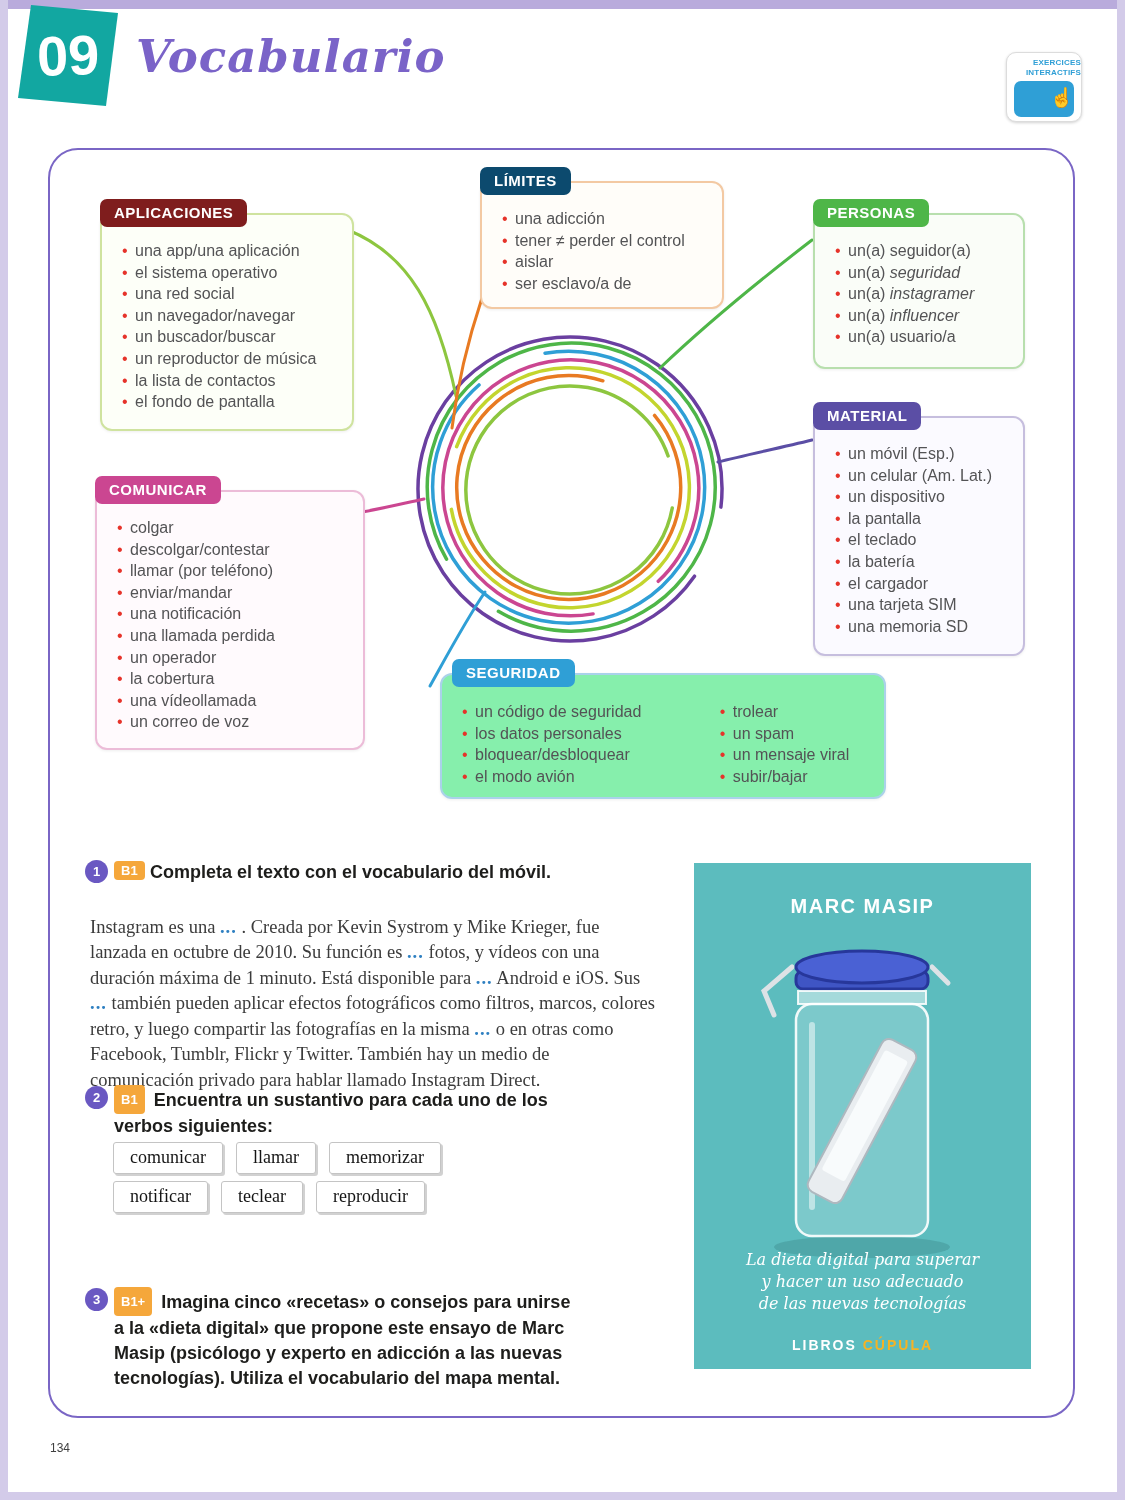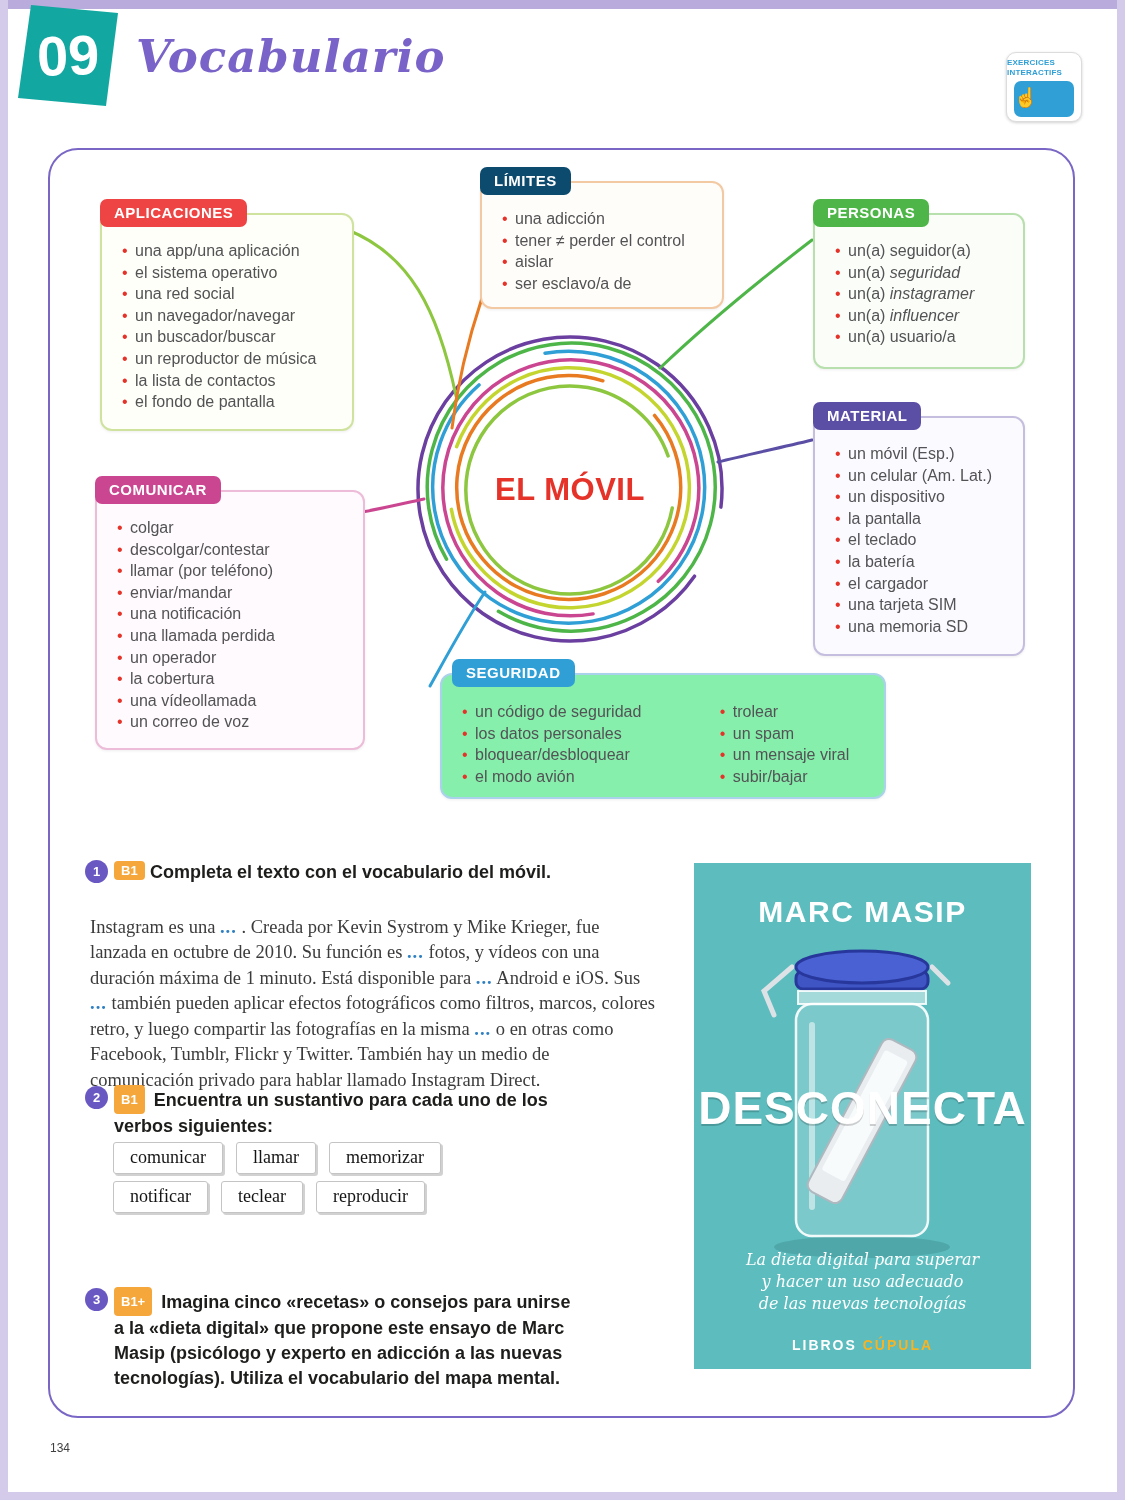--- a/index.html
+++ b/index.html
@@ -24,37 +24,37 @@
   }
   .unit-badge span { color:#fff; font-size:56px; font-weight:bold; transform:rotate(-2deg); }
 
   .section-title {
     left:136px; top:30px; font-family:"DejaVu Serif", serif; font-style:italic;
     font-weight:bold; font-size:45px; color:#7a63c8; z-index:3; letter-spacing:1px;
   }
 
   
   .ib { left:1006px; top:52px; width:74px; height:68px; background:#fff; border:1px solid #dcdcdc;
-        border-radius:10px; box-shadow:0 1px 3px rgba(0,0,0,.18); text-align:left; z-index:3; cursor:pointer; }
+        border-radius:10px; box-shadow:0 1px 3px rgba(0,0,0,.18); text-align:right; z-index:3; cursor:pointer; }
   .ib-text { font-size:8px; font-weight:bold; color:#2f9fd6; line-height:10px; padding-top:5px; letter-spacing:.2px; }
   .ib-icon { margin:3px auto 0; width:60px; height:36px; background:#2f9fd6; border-radius:7px;
              color:#fff; font-size:19px; line-height:34px; }
 
   
   .panel { left:48px; top:148px; width:1023px; height:1266px; border:2px solid #7a66c5;
            border-radius:30px; background:#fff; z-index:0; }
 
   svg.overlay { position:absolute; left:0; top:0; width:1125px; height:1500px; z-index:1; pointer-events:none; }
 
   
   .cat-box { position:absolute; border:2px solid; border-radius:12px; z-index:2;
              box-shadow:0 1px 3px rgba(0,0,0,.07); }
   .cat-header { position:absolute; z-index:3; color:#fff; font-weight:bold; font-size:15px;
                 line-height:28px; height:28px; padding:0 14px; border-radius:7px; letter-spacing:.5px; }
-  .h-aplicaciones{background:#ef4444} .b-aplicaciones{border-color:#cfe39f; background:#fdfff8;}
+  .h-aplicaciones{background:#7f1d1d} .b-aplicaciones{border-color:#cfe39f; background:#fdfff8;}
   .h-limites{background:#0c4a6e}     .b-limites{border-color:#f3c9a3; background:#fffdf9;}
   .h-personas{background:#4eb648}    .b-personas{border-color:#b8dfae; background:#fafdf8;}
   .h-material{background:#5b4ea5}    .b-material{border-color:#c6bede; background:#fbfaff;}
   .h-comunicar{background:#cb4691}   .b-comunicar{border-color:#ecbcd8; background:#fffafd;}
   .h-seguridad{background:#2f9fd6}   .b-seguridad{border-color:#aad2ea; background:#86efac;}
 
   ul.items { list-style:none; margin:0; padding:25px 8px 8px 20px; font-size:16px; line-height:21.6px; color:#535355; }
   ul.items li { position:relative; padding-left:13px; }
   ul.items li::before { content:"•"; position:absolute; left:0; top:0; color:#e6332a; }
   .it { font-style:italic; }
@@ -80,21 +80,21 @@
 
   .cards { position:absolute; left:113px; top:1142px; z-index:2; }
   .card-row { display:flex; gap:13px; margin-bottom:7px; }
   .card { display:inline-block; background:#fff; border:1px solid #c4c4c4; border-radius:3px;
           padding:4px 16px 5px; font-family:"Liberation Serif", serif; font-size:18px; color:#141414;
           box-shadow:2px 2px 0 rgba(0,0,0,.18); }
 
   
   .cover { left:694px; top:863px; width:337px; height:506px; background:#5cbcbe; z-index:2; overflow:hidden; }
   .cover-author { position:absolute; left:0; top:32px; width:100%; text-align:center; color:#fff;
-                  font-weight:bold; font-size:30px; letter-spacing:1.5px; }
+                  font-weight:bold; font-size:20px; letter-spacing:1.5px; }
   .cover-title { position:absolute; left:0; top:218px; width:100%; text-align:center; color:#fff;
                  font-weight:bold; font-size:46px; letter-spacing:1px; z-index:2;
                  text-shadow:0 2px 0 rgba(0,0,0,.18); }
   .cover-tagline { position:absolute; left:0; top:386px; width:100%; text-align:center; color:#fff;
                    font-family:"DejaVu Serif", serif; font-style:italic; font-size:16px; line-height:22px; z-index:2; }
   .cover-pub { position:absolute; left:0; top:474px; width:100%; text-align:center; font-weight:bold;
                font-size:14px; letter-spacing:2px; z-index:2; }
   .pub-1 { color:#fff; } .pub-2 { color:#f6b323; }
   .cover svg { position:absolute; left:0; top:0; }
 
@@ -138,21 +138,20 @@
     <g fill="none" stroke-width="3" stroke-linecap="round">
       <path d="M348,230 C410,255 438,310 456,396" stroke="#8dc63f"></path>
       <path d="M482,298 C468,340 458,380 452,428" stroke="#e87a22"></path>
       <path d="M812,240 C760,280 700,330 660,368" stroke="#4eb648"></path>
       <path d="M812,440 C780,448 745,455 718,462" stroke="#5b4ea5"></path>
       <path d="M362,512 C385,508 405,503 424,499" stroke="#cb4691"></path>
       <path d="M430,686 C450,650 466,620 485,592" stroke="#2f9fd6"></path>
     </g>
   </svg>
 
-  <div class="abs center-label">EL MÓVIL</div>
 
   <div class="cat-header h-aplicaciones" style="left:100px; top:199px;">APLICACIONES</div>
   <div class="cat-box b-aplicaciones" style="left:100px; top:213px; width:250px; height:214px;">
     <ul class="items">
         <li><span>una app/una aplicación</span></li>
         <li><span>el sistema operativo</span></li>
         <li><span>una red social</span></li>
         <li><span>un navegador/navegar</span></li>
         <li><span>un buscador/buscar</span></li>
         <li><span>un reproductor de música</span></li>
@@ -269,21 +268,20 @@
       <ellipse cx="168" cy="104" rx="66" ry="16" fill="#4a61d4" stroke="#27379b" stroke-width="3"></ellipse>
       <rect x="104" y="128" width="128" height="13" fill="rgba(255,255,255,0.45)" stroke="rgba(255,255,255,0.85)" stroke-width="2"></rect>
       <rect x="102" y="141" width="132" height="232" rx="16" fill="rgba(255,255,255,0.20)" stroke="rgba(255,255,255,0.9)" stroke-width="2.5"></rect>
       <line x1="118" y1="162" x2="118" y2="344" stroke="rgba(255,255,255,0.5)" stroke-width="6" stroke-linecap="round"></line>
       <g transform="rotate(28 168 258)">
         <rect x="149" y="172" width="38" height="172" rx="8" fill="#e9edf0" stroke="#aeb8bf" stroke-width="2"></rect>
         <rect x="155" y="184" width="26" height="136" rx="3" fill="#f8fbfc"></rect>
       </g>
     </svg>
     <div class="cover-author">MARC MASIP</div>
-    <div class="cover-title">DESCONECTA</div>
     <div class="cover-tagline">
       <div>La dieta digital para superar</div>
       <div>y hacer un uso adecuado</div>
       <div>de las nuevas tecnologías</div>
     </div>
     <div class="cover-pub">
       <span class="pub-1">LIBROS</span> <span class="pub-2">CÚPULA</span>
     </div>
   </div>
 

